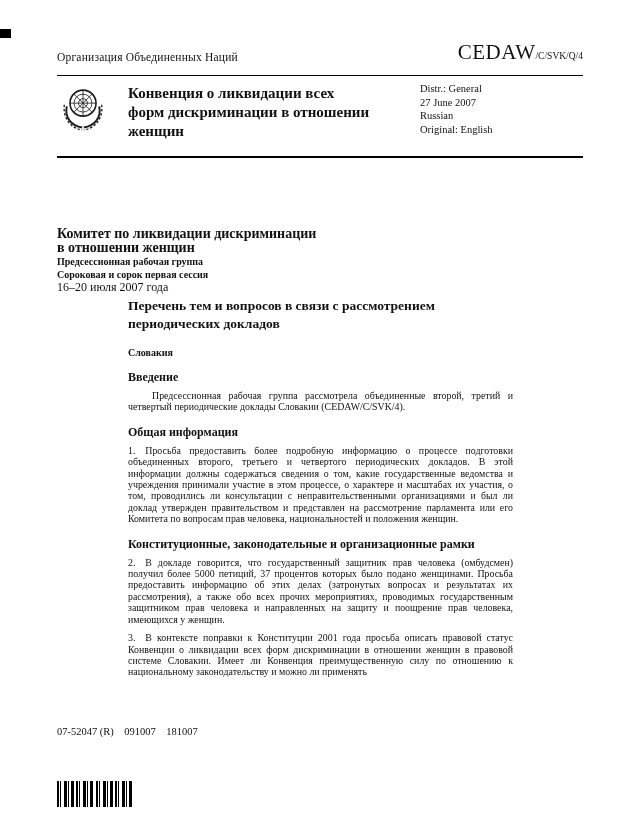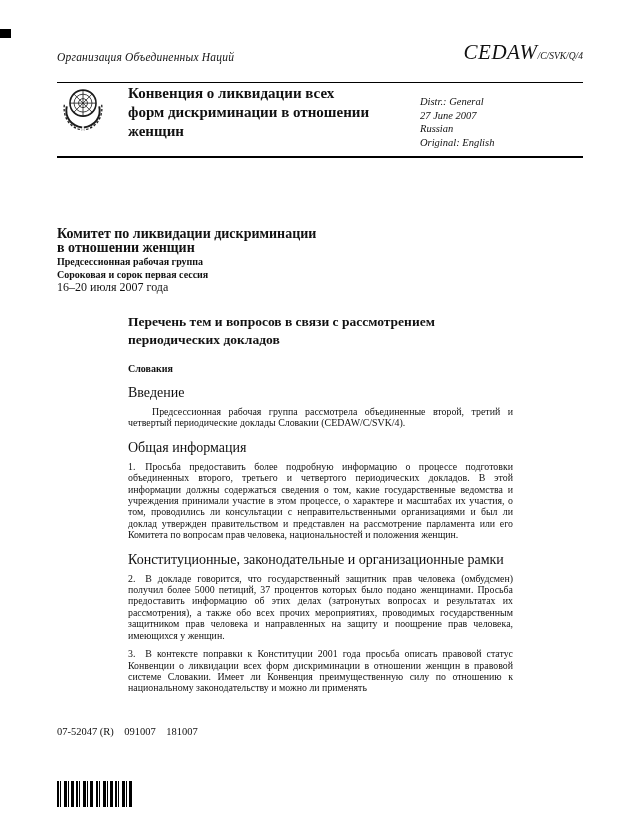--- a/index.html
+++ b/index.html
@@ -21,78 +21,76 @@
     background: #000;
   }
 
   .header-top {
     position: absolute;
     left: 57px; right: 57px; top: 42px;
     display: flex;
     justify-content: space-between;
     align-items: flex-end;
     border-bottom: 1.5px solid #000;
-    padding-bottom: 19px;
-    font-style: italic;
+    padding-bottom: 12px;
   }
   .org-name { font-size: 11.5px; letter-spacing: 0.2px; }
   .doc-symbol { line-height: 1; white-space: nowrap; }
   .sym-large { font-size: 21px; letter-spacing: 0.5px; }
   .sym-small { font-size: 9.5px; }
 
   .un-emblem { position: absolute; left: 57px; top: 82px; }
 
   .doc-title {
     position: absolute;
     left: 128px; top: 84px;
     width: 245px;
     font-size: 15px;
     font-weight: bold;
     line-height: 19px;
   }
 
   .distr-block {
     position: absolute;
-    left: 420px; top: 95px;
+    left: 420px; top: 82px;
     font-size: 10.5px;
     line-height: 13.5px;
-    font-style: italic;
   }
 
   .thick-rule {
     position: absolute;
     left: 57px; right: 57px; top: 156px;
     height: 2px;
     background: #000;
   }
 
   .session-block { position: absolute; left: 57px; top: 227px; }
   .committee-line { font-size: 14px; font-weight: bold; line-height: 14px; }
   .session-sub { font-size: 10px; font-weight: bold; line-height: 13px; }
   .session-dates { font-size: 12px; line-height: 13px; }
 
   .body-col {
     position: absolute;
-    left: 128px; top: 313px;
+    left: 128px; top: 297px;
     width: 385px;
   }
   .main-heading {
     font-size: 13.5px;
     font-weight: bold;
     line-height: 17.5px;
   }
   .country-heading {
     margin-top: 15px;
     font-size: 10px;
     font-weight: bold;
   }
   .section-heading {
     margin-top: 13px;
-    font-size: 14px;
-    font-weight: normal;
+    font-size: 12px;
+    font-weight: bold;
     line-height: 12px;
   }
   .para {
     margin-top: 7px;
     font-size: 9.9px;
     line-height: 11.4px;
     text-align: justify;
   }
   .para.indent { text-indent: 24px; }
 

